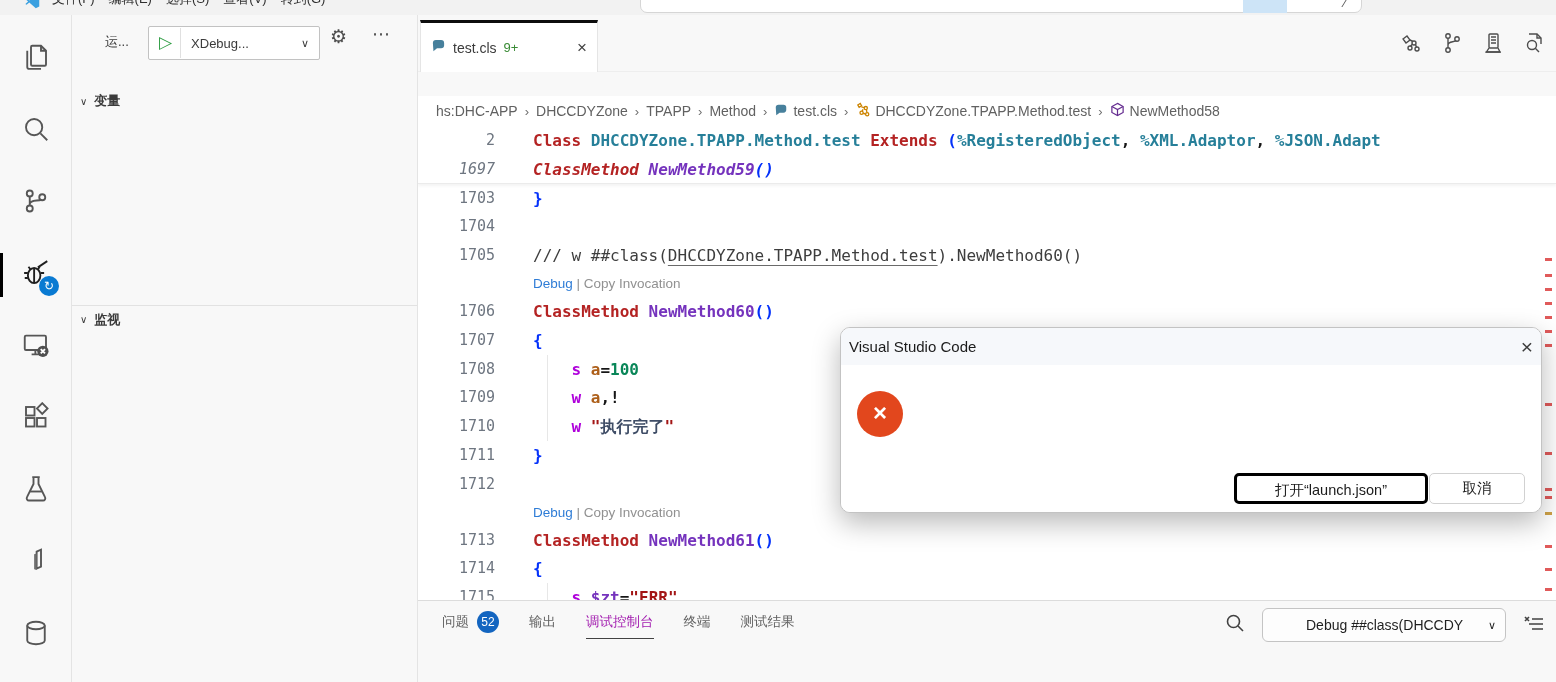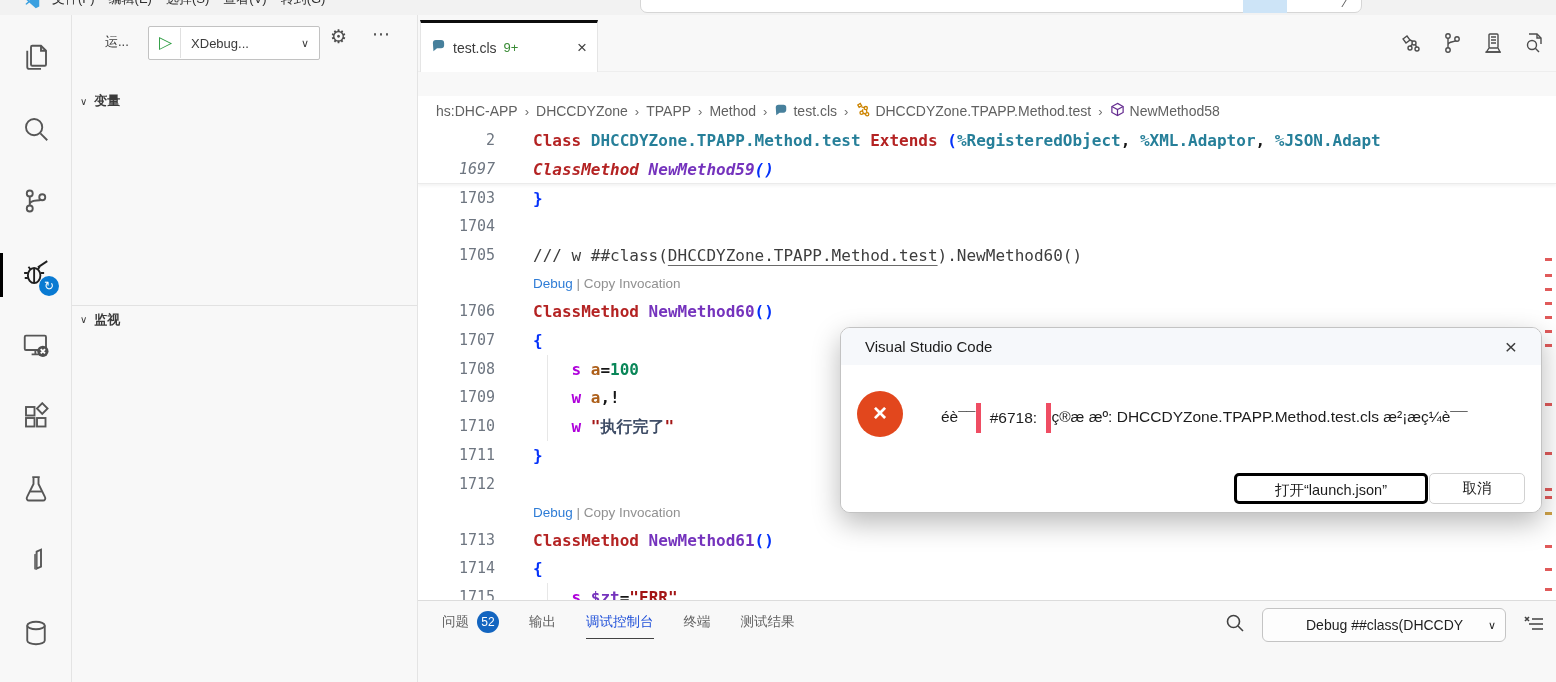--- a/index.html
+++ b/index.html
@@ -67,34 +67,34 @@
   .tk-cmd { color:#af00db; } .tk-var { color:#ad5f1a; } .tk-op { color:#161616; }
   .tk-num { color:#098658; } .tk-str { color:#a31515; } .tk-strc { color:#3f4d66; }
   .tk-sysv { color:#7533bd; } .tk-pl { color:#161616; }
   #ruler { position:absolute; right:0; top:57px; width:14px; bottom:0; }
   #ruler i { position:absolute; right:4px; width:7px; height:3px; }
 
   
   #panel { position:absolute; left:418px; top:600px; width:1138px; height:82px; background:#f8f8f8; border-top:1px solid #dcdcdc; z-index:3; }
   #panel-tabs { position:absolute; left:24px; top:10px; display:flex; gap:30px; }
   .ptab { font-size:13.5px; color:#616161; padding-bottom:6px; display:flex; align-items:center; gap:8px; cursor:pointer; white-space:nowrap; }
-  .ptab.active { color:#1d4ed8; border-bottom:1.5px solid #424242; }
+  .ptab.active { color:#a21caf; border-bottom:1.5px solid #424242; }
   .pbadge { background:#1365c0; color:#fff; border-radius:11px; min-width:22px; height:22px; line-height:22px; text-align:center; font-size:12px; padding:0 2px; }
   #panel-filter { position:absolute; left:497px; top:7px; width:298px; height:34px; border:1px solid #cecece; border-radius:6px; background:#fdfdfd; font-size:13.5px; padding:0 10px; color:#3b3b3b; font-family:"Liberation Sans", sans-serif; }
   #panel-filter::placeholder { color:#8a8a8a; }
   #panel-search { position:absolute; left:806px; top:11px; width:22px; height:22px; cursor:pointer; }
   #panel-search svg, #panel-clear svg { stroke:#424242; fill:none; stroke-width:1.6; }
   #panel-dropdown { position:absolute; left:844px; top:7px; width:244px; height:34px; background:#fdfdfd; border:1px solid #c4c4c4; border-radius:6px; display:flex; align-items:center; cursor:pointer; overflow:hidden;padding-left:32px; }
   #panel-dropdown .val { font-size:14px; color:#1f1f1f; padding-left:11px; white-space:nowrap; overflow:hidden; flex:1; }
   #panel-dropdown .chev { font-size:11px; padding:0 9px; color:#1f1f1f; }
   #panel-clear { position:absolute; left:1104px; top:11px; width:24px; height:24px; cursor:pointer; }
 
   
   #dialog { position:absolute; left:840px; top:327px; width:702px; height:186px; background:#fff; border:1px solid #c3c3c3; border-radius:10px; box-shadow:0 10px 28px rgba(0,0,0,.28); z-index:50; overflow:hidden; }
-  #dialog-header { height:37px; background:#f6f8fb; display:flex; align-items:center; padding:0 24px; }
+  #dialog-header { height:37px; background:#f6f8fb; display:flex; align-items:center; padding:0 8px; }
   #dialog-title { font-size:15px; color:#1b1b1b; }
   #dialog-close { margin-left:auto; font-size:21px; color:#3c3c3c; cursor:pointer; line-height:20px; }
   #dialog-body { position:relative; height:100px; background:#fff; border-bottom:1px solid #e8e8e8; }
   #dialog-erricon { position:absolute; left:16px; top:26px; width:46px; height:46px; border-radius:50%; background:#e2471d; color:#fff; font-size:24px; font-weight:bold; text-align:center; line-height:44px; }
   #dialog-msg { position:absolute; left:100px; top:38px; right:14px; font-size:15.5px; color:#1c1c1c; white-space:nowrap; overflow:hidden; }
   .redbox { display:inline-block; border:5px solid #ef4d63; border-radius:8px; padding:13px 9px; margin:-13px -4px; vertical-align:middle; line-height:20px; }
   #dialog-footer { position:absolute; left:0; right:0; bottom:0; height:48px; background:#fff; }
   .dlg-btn { position:absolute; top:9px; height:31px; border-radius:5px; background:#fff; font-size:14.5px; color:#1b1b1b; text-align:center; line-height:29px; cursor:pointer; font-family:"Liberation Sans", sans-serif; }
   #btn-launch { right:113px; width:194px; border:3px solid #000000; }
   #btn-cancel { right:16px; width:96px; border:1px solid #d1d1d1; }
@@ -376,23 +376,20 @@
     </span>
   </div>
 
   <div id="dialog">
     <div id="dialog-header">
       <span id="dialog-title">Visual Studio Code</span>
       <span id="dialog-close">×</span>
     </div>
     <div id="dialog-body">
       <div id="dialog-erricon">×</div>
-      <div id="dialog-msg">
-        <span>éè¯¯ </span><span class="redbox">#6718:</span><span> ç®æ æº: DHCCDYZone.TPAPP.Method.test.cls æ²¡æç¼è¯¯</span>
-      </div>
     </div>
     <div id="dialog-footer">
       <div id="btn-launch" class="dlg-btn">打开“launch.json”</div>
       <div id="btn-cancel" class="dlg-btn">取消</div>
     </div>
   </div>
 
 </div>
 
 </body></html>

